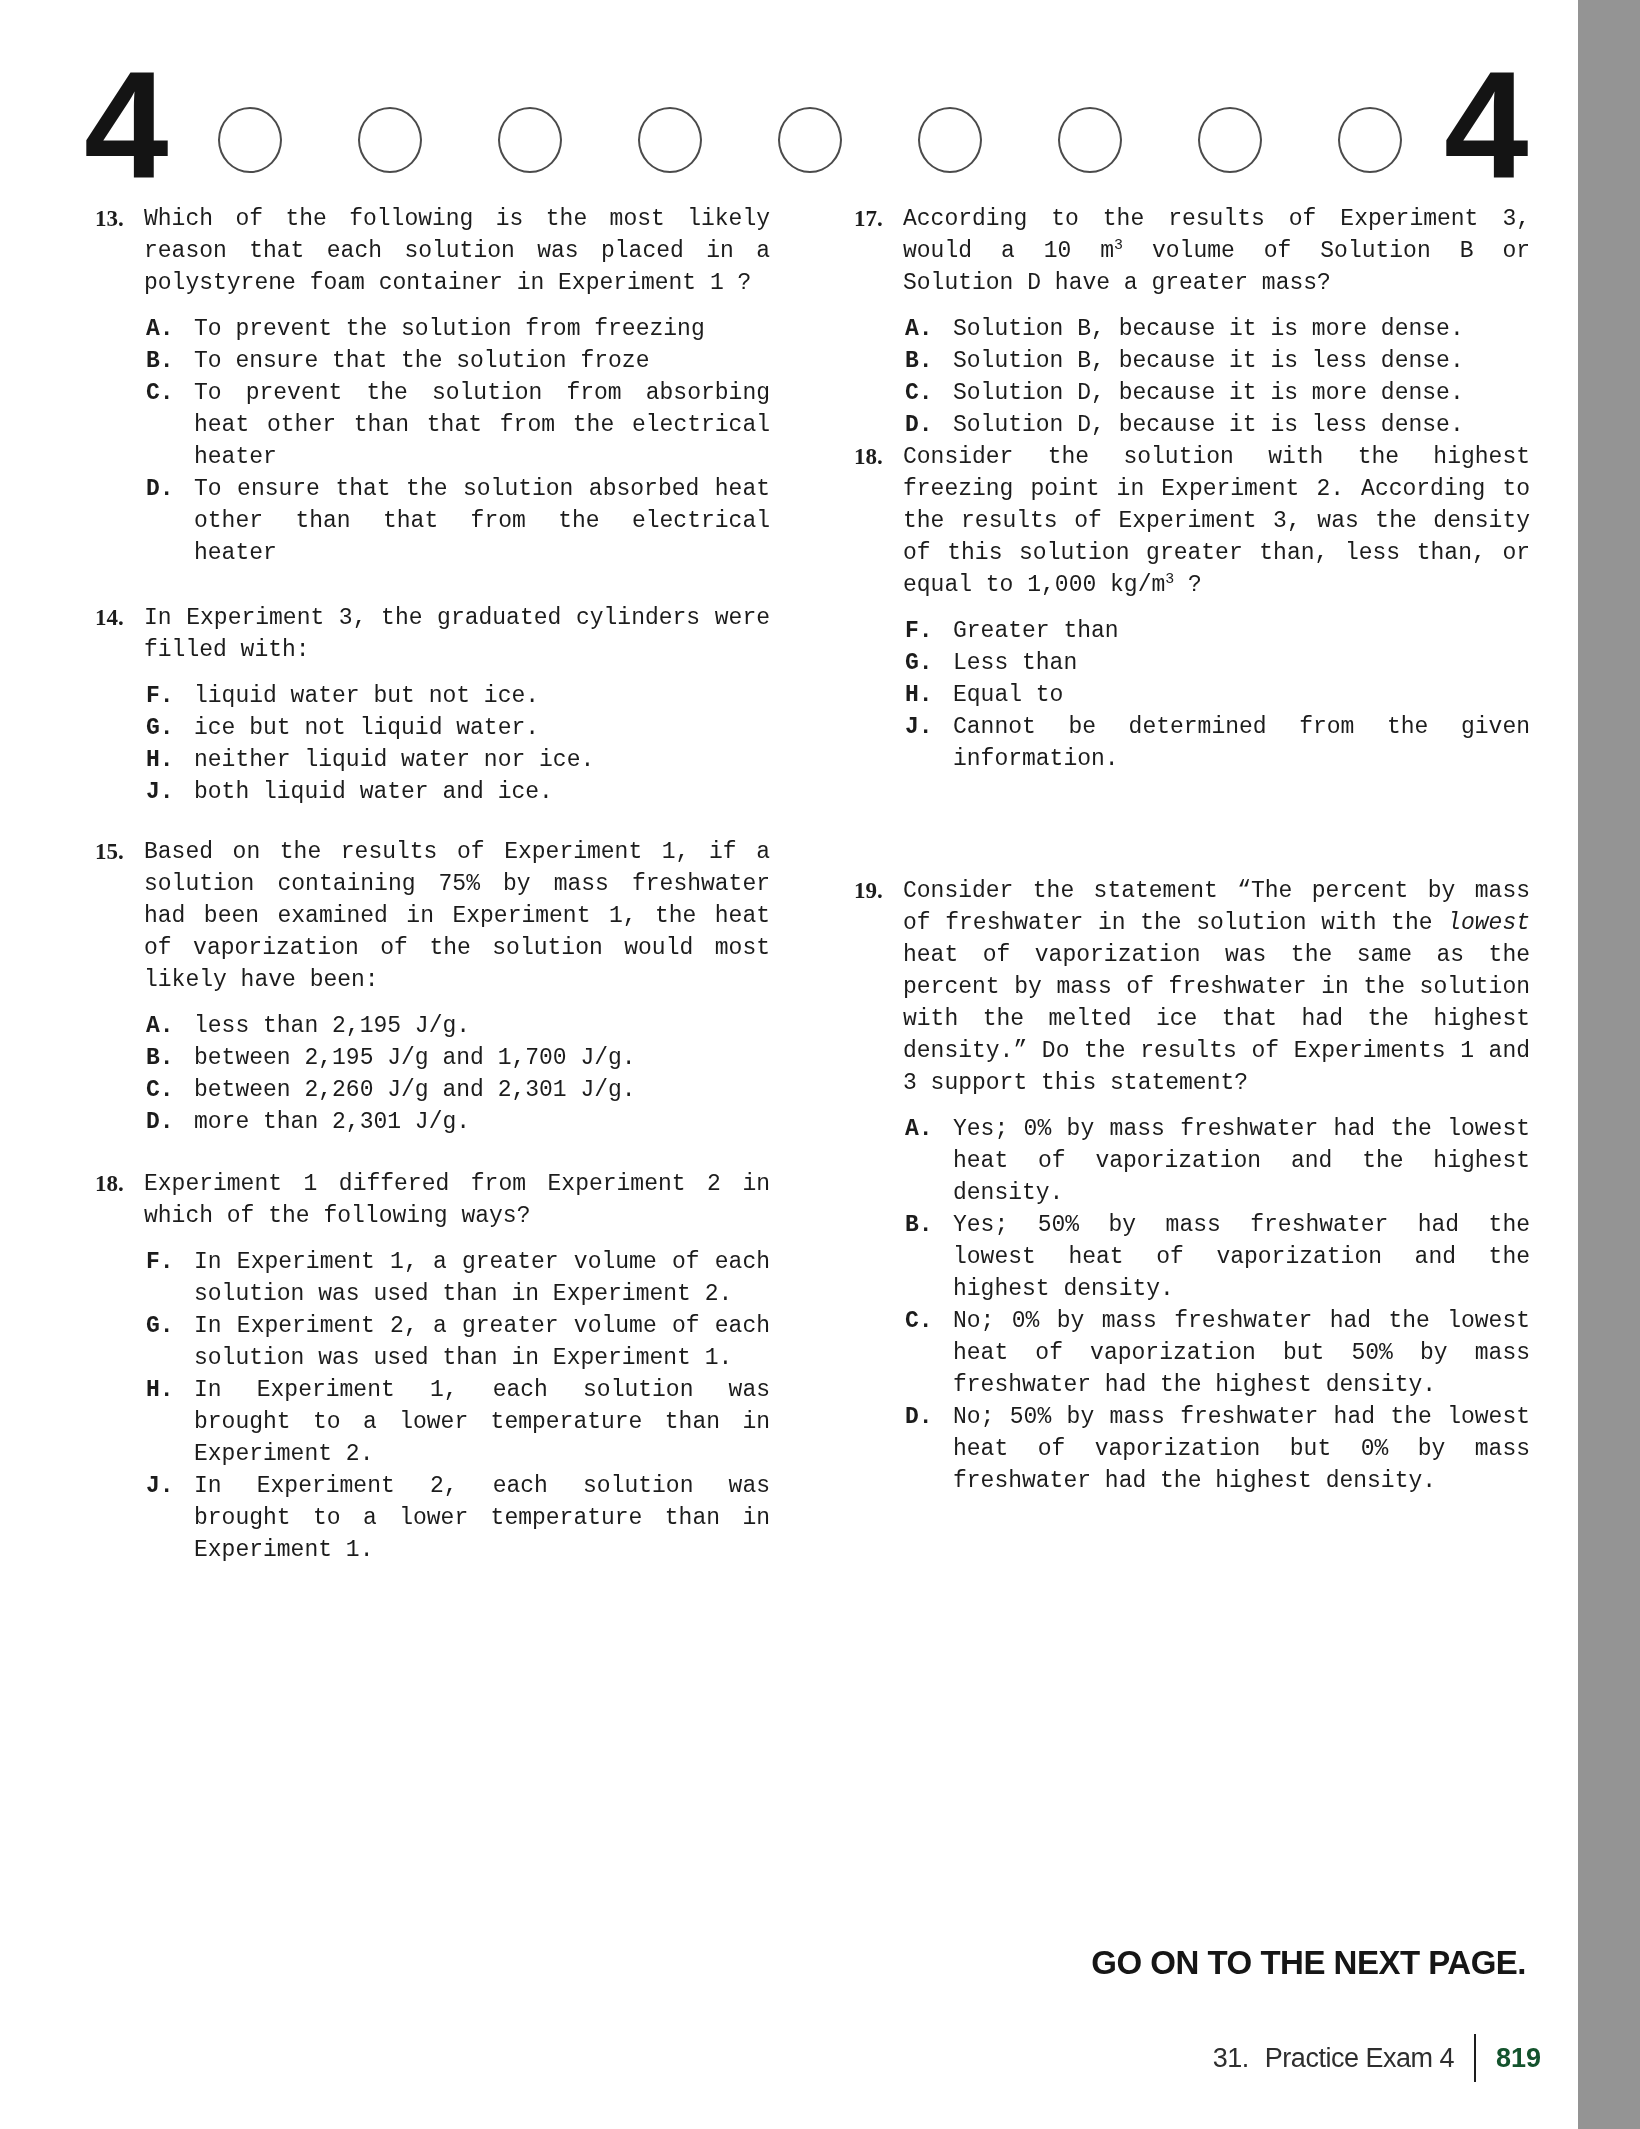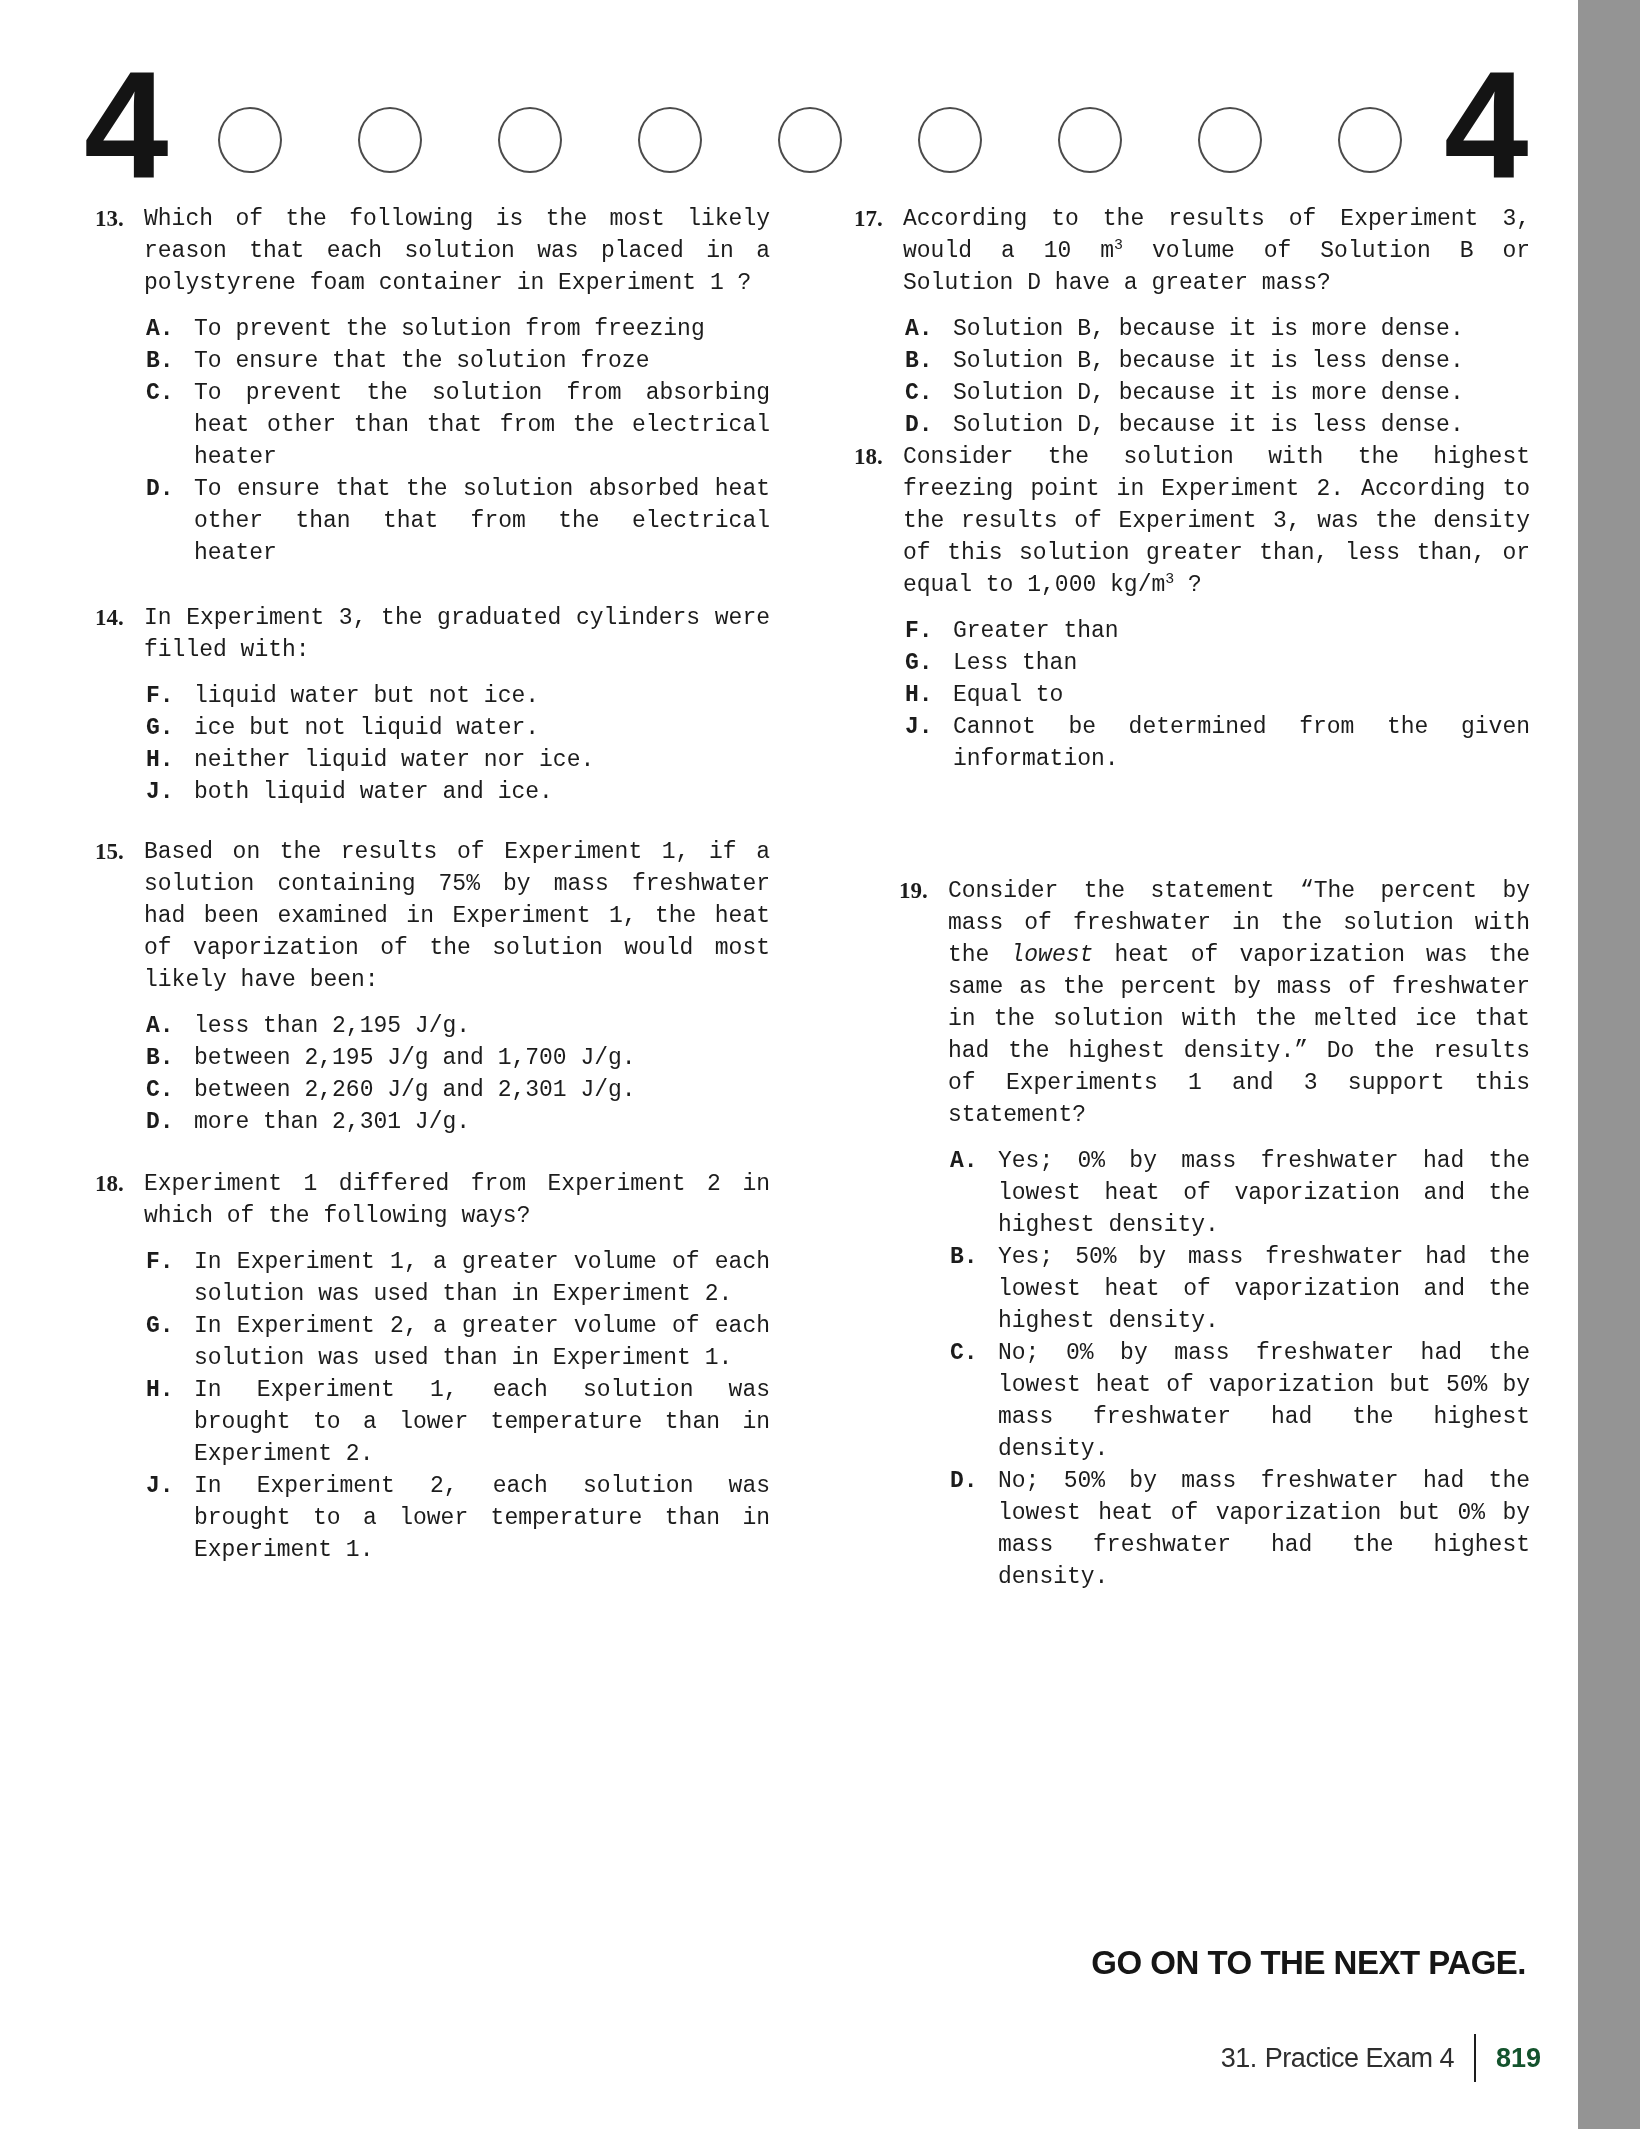--- a/index.html
+++ b/index.html
@@ -32,32 +32,32 @@
   .stem i{font-style:italic;}
   sup{font-size:0.65em;line-height:0;vertical-align:baseline;position:relative;top:-0.55em;}
   .options{margin-top:14px;}
   .option{display:flex;}
   .olet{flex:0 0 48px;font-weight:700;padding-left:2px;}
   .otext{flex:1;min-width:0;text-align:justify;}
   #q14{margin-top:33px;}
   #q15{margin-top:28px;}
   #q16{margin-top:30px;}
   #q18{}
-  #q19{margin-top:100px;margin-left:45px;}
+  #q19{margin-top:100px;}
   
   .go-on{
     position:absolute;top:1944px;right:114px;font-family:"Liberation Sans", sans-serif;
     font-weight:700;font-size:33px;letter-spacing:-0.5px;color:#161616;white-space:nowrap;
   }
   .footer-line{
     position:absolute;top:2034px;right:99px;display:flex;align-items:center;
     font-family:"Liberation Sans", sans-serif;font-size:27px;color:#2e2e2e;white-space:nowrap;
   }
   .footer-line .idx{letter-spacing:-0.5px;}
-  .footer-line .exam{margin-left:8px;letter-spacing:-0.5px;text-align:right;}
+  .footer-line .exam{margin-left:16px;letter-spacing:-0.5px;text-align:right;}
   .footer-divider{width:2px;height:48px;background:#1d1d1d;margin:0 20px;}
   .footer-line .pagenum{font-weight:700;color:#14532d;letter-spacing:0;}
 </style>
 </head>
 <body>
 
 <div class="edge-bar"></div>
 
 <div class="form-num left">4</div>
 <div class="form-num right">4</div>

